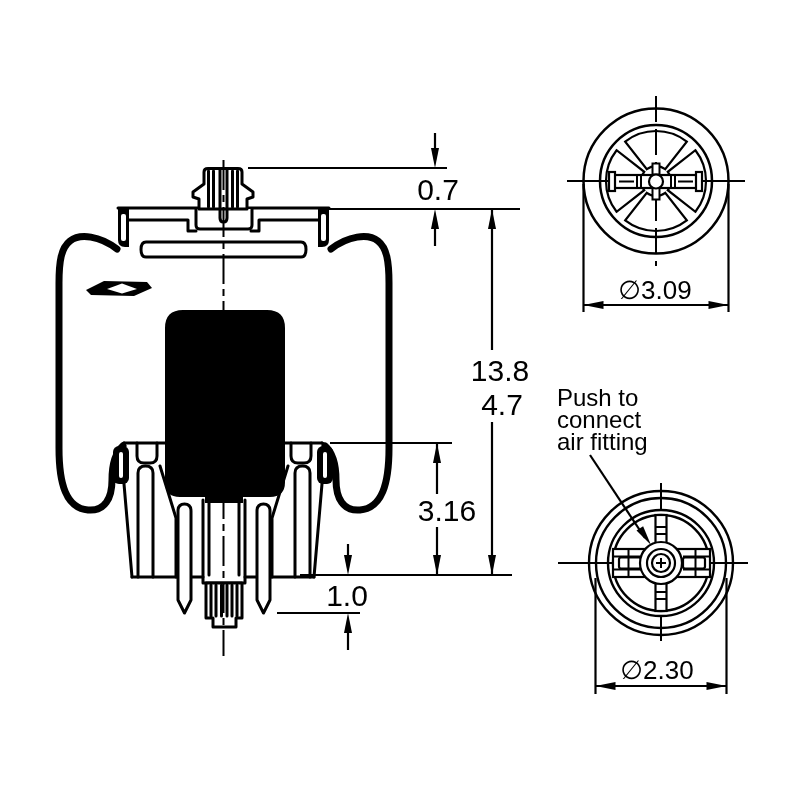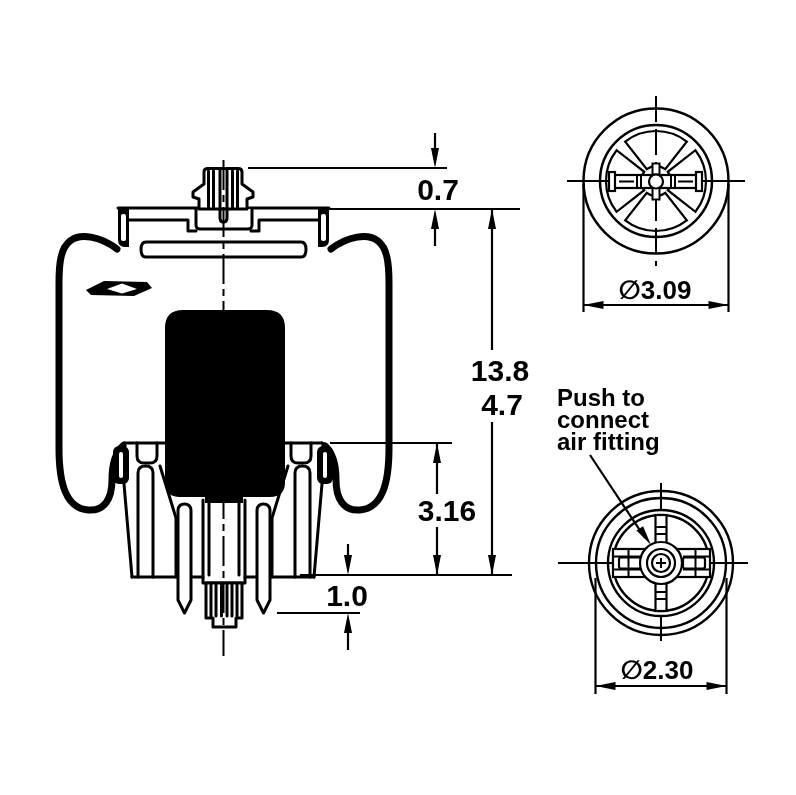--- a/index.html
+++ b/index.html
@@ -1,16 +1,16 @@
 <!DOCTYPE html>
 <html><head>
 <meta charset="utf-8">
 <style>
   html,body{margin:0;padding:0;background:#ffffff;}
-  .stage{width:766px;height:795px;background:#3b82f6;position:relative;overflow:hidden;font-weight:bold;}
+  .stage{width:766px;height:795px;background:#3b82f6;position:relative;overflow:hidden;}
   svg{display:block;}
   .thick{stroke:#000;stroke-width:7;fill:none;stroke-linecap:round;}
   .med{stroke:#000;stroke-width:3;fill:none;stroke-linecap:round;stroke-linejoin:round;}
   .medf{stroke:#000;stroke-width:3;fill:#fff;stroke-linejoin:round;}
   .thin{stroke:#000;stroke-width:2.2;fill:none;}
   .thinf{stroke:#000;stroke-width:2.2;fill:#fff;}
   .blk{fill:#000;stroke:none;}
   .cl{stroke:#000;stroke-width:2;fill:none;stroke-dasharray:30 5 7 5;}
   .cls{stroke:#000;stroke-width:2;fill:none;}
   .dimtxt{font-family:"Liberation Sans","DejaVu Sans",sans-serif;font-size:30px;fill:#000;}

